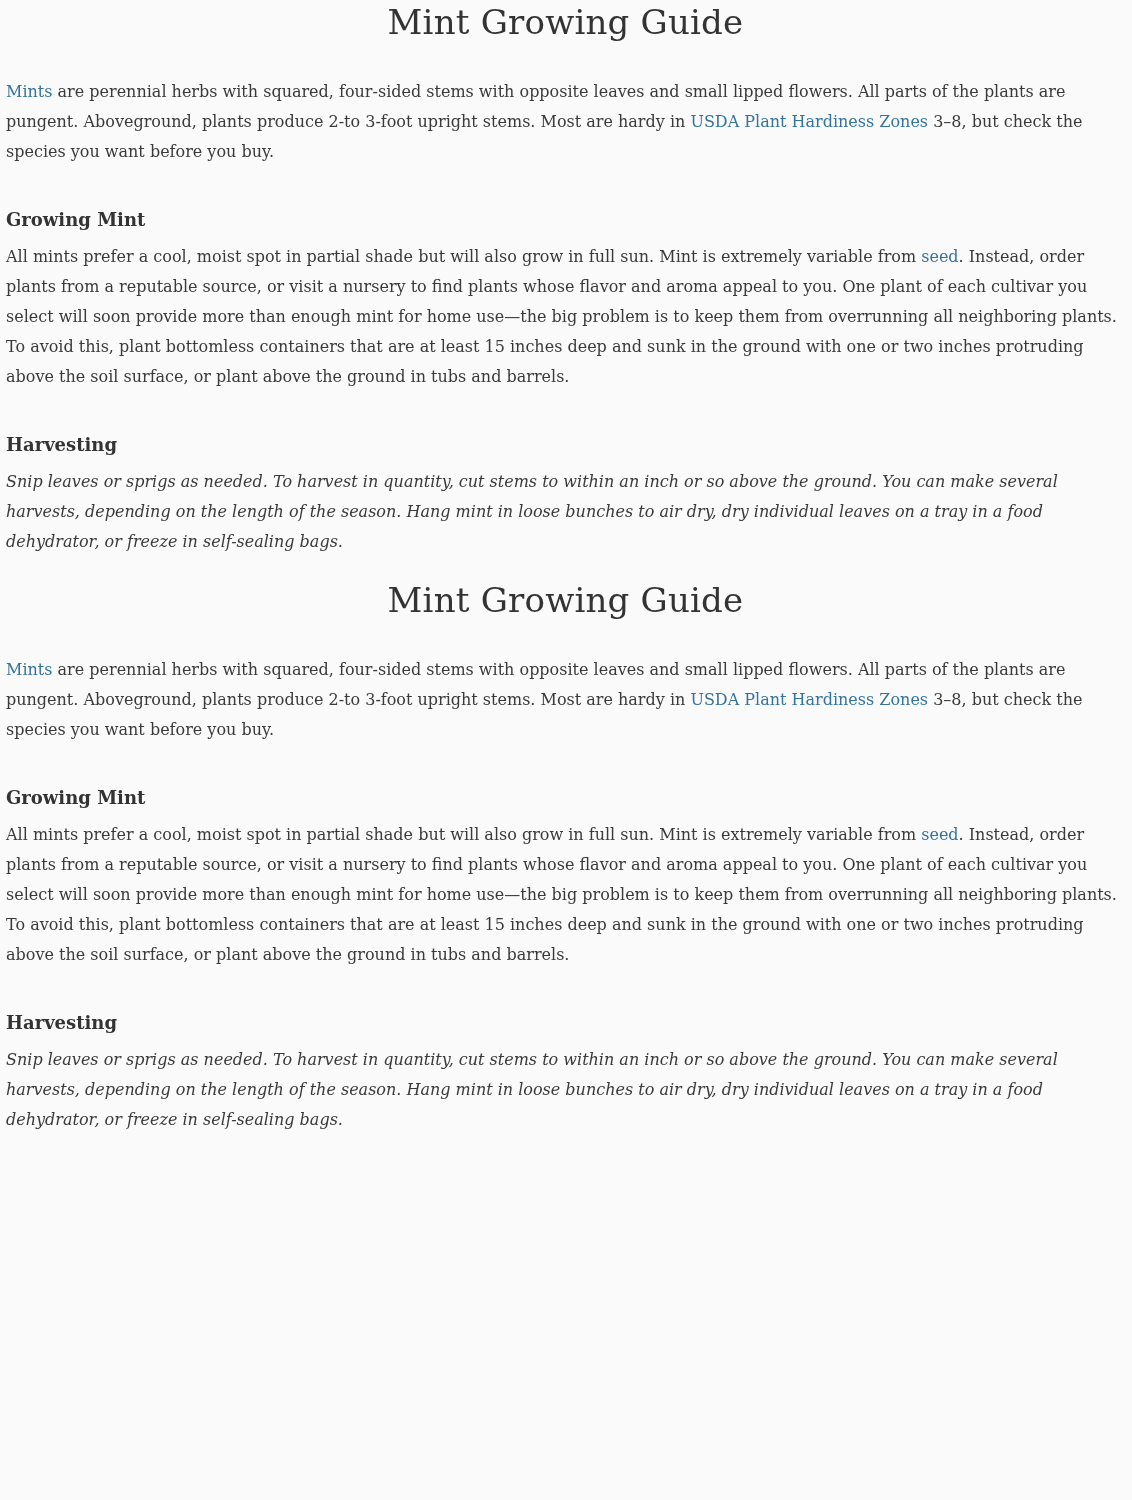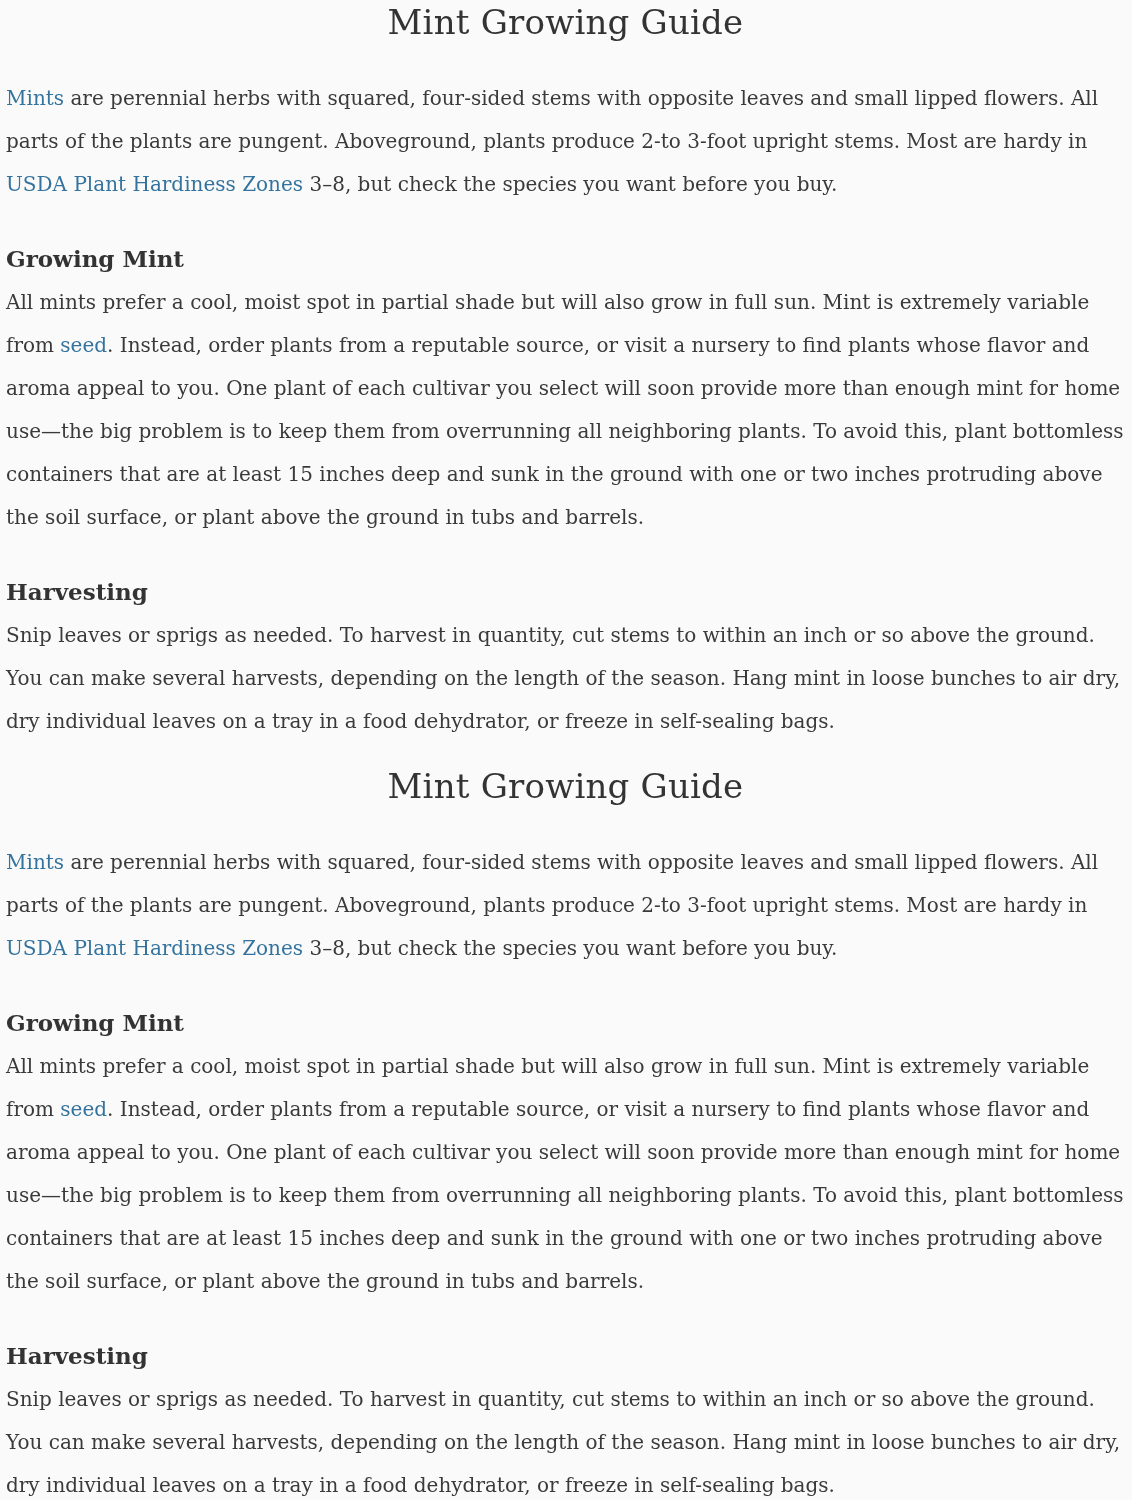--- a/index.html
+++ b/index.html
@@ -29,33 +29,34 @@
     margin: 0 0 35px 0;
     font-size: 34px;
     line-height: 40px;
     font-weight: 400;
     text-align: center;
     color: var(--heading);
     letter-spacing: 0.2px;
   }
   .article h2 {
     margin: 0 0 9px 0;
-    font-size: 23px;
+    font-size: 18px;
     line-height: 26px;
     font-weight: 700;
     color: var(--heading);
   }
   .article p {
     margin: 0 0 40px 0;
-    font-size: 20px;
-    line-height: 43px;
+    font-size: 16px;
+    line-height: 30px;
     font-weight: 400;
   }
   .article > p:last-child {
     margin-bottom: 0;
+    font-style: italic;
   }
   .article a {
     color: var(--link);
     text-decoration: none;
     cursor: pointer;
   }
 </style>
 </head>
 <body>
 

